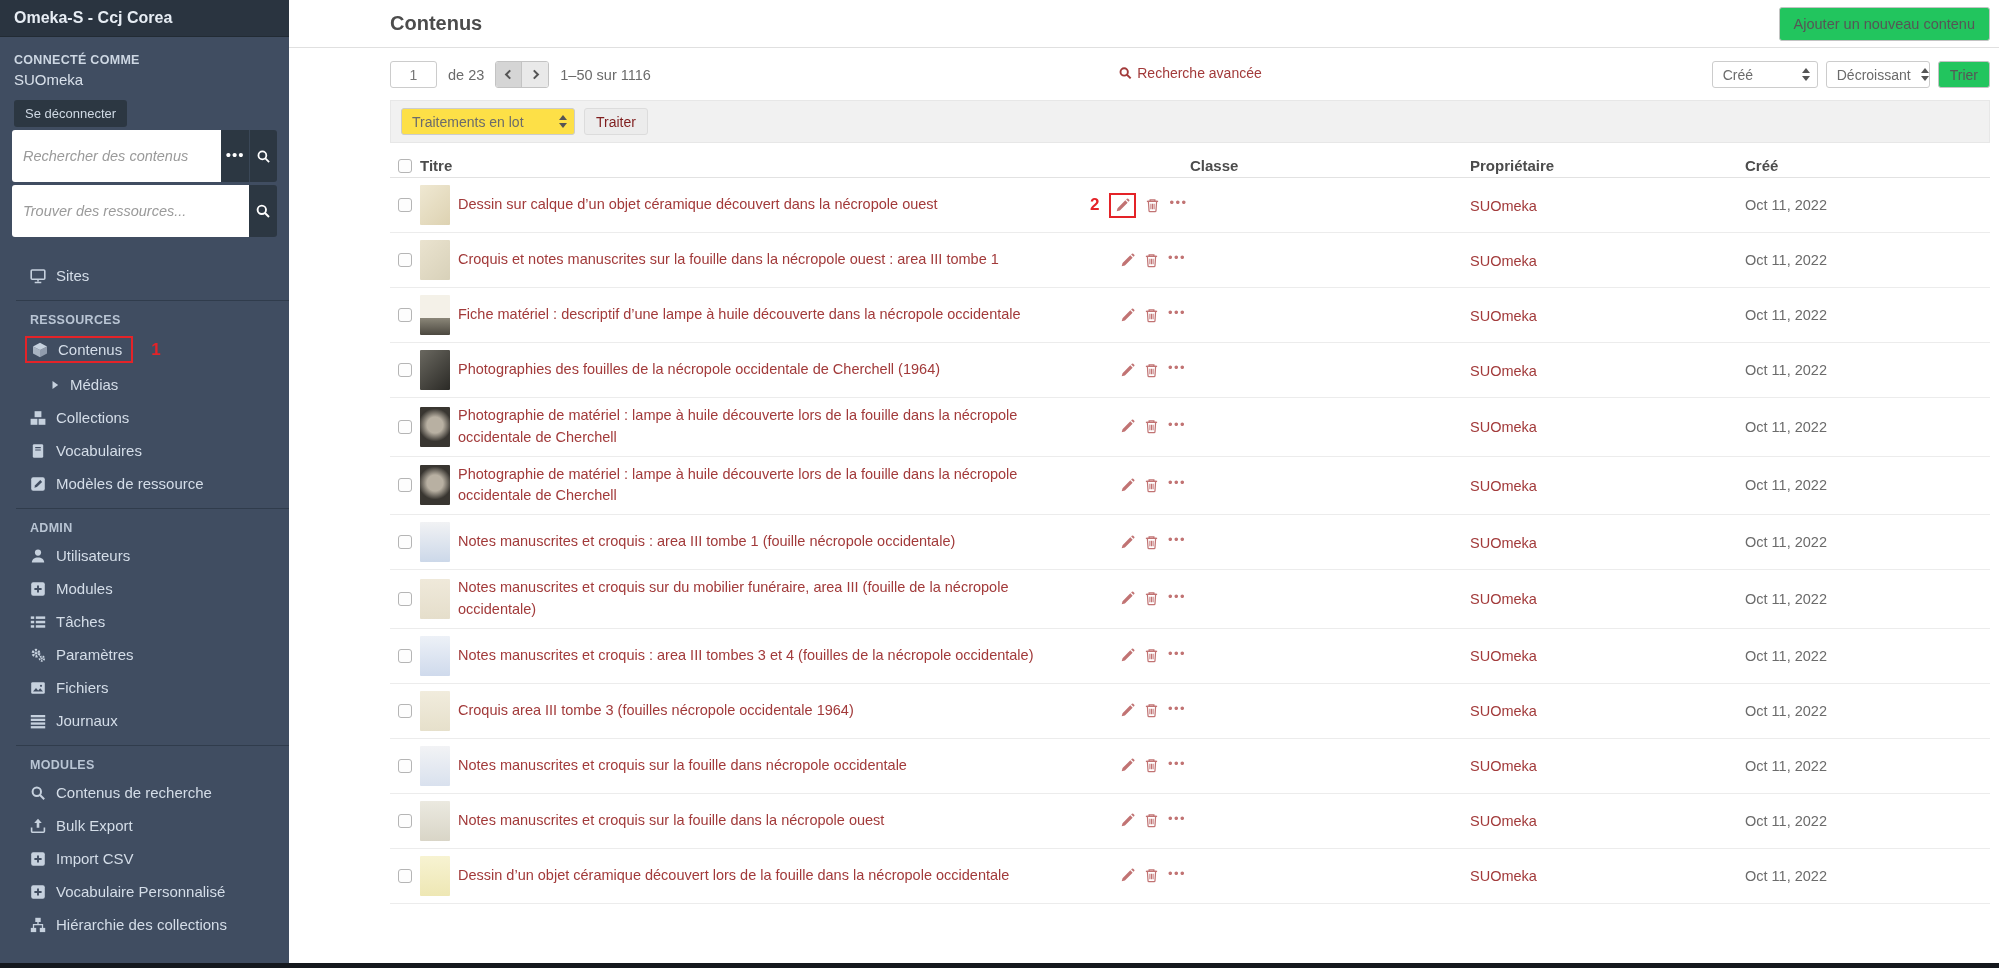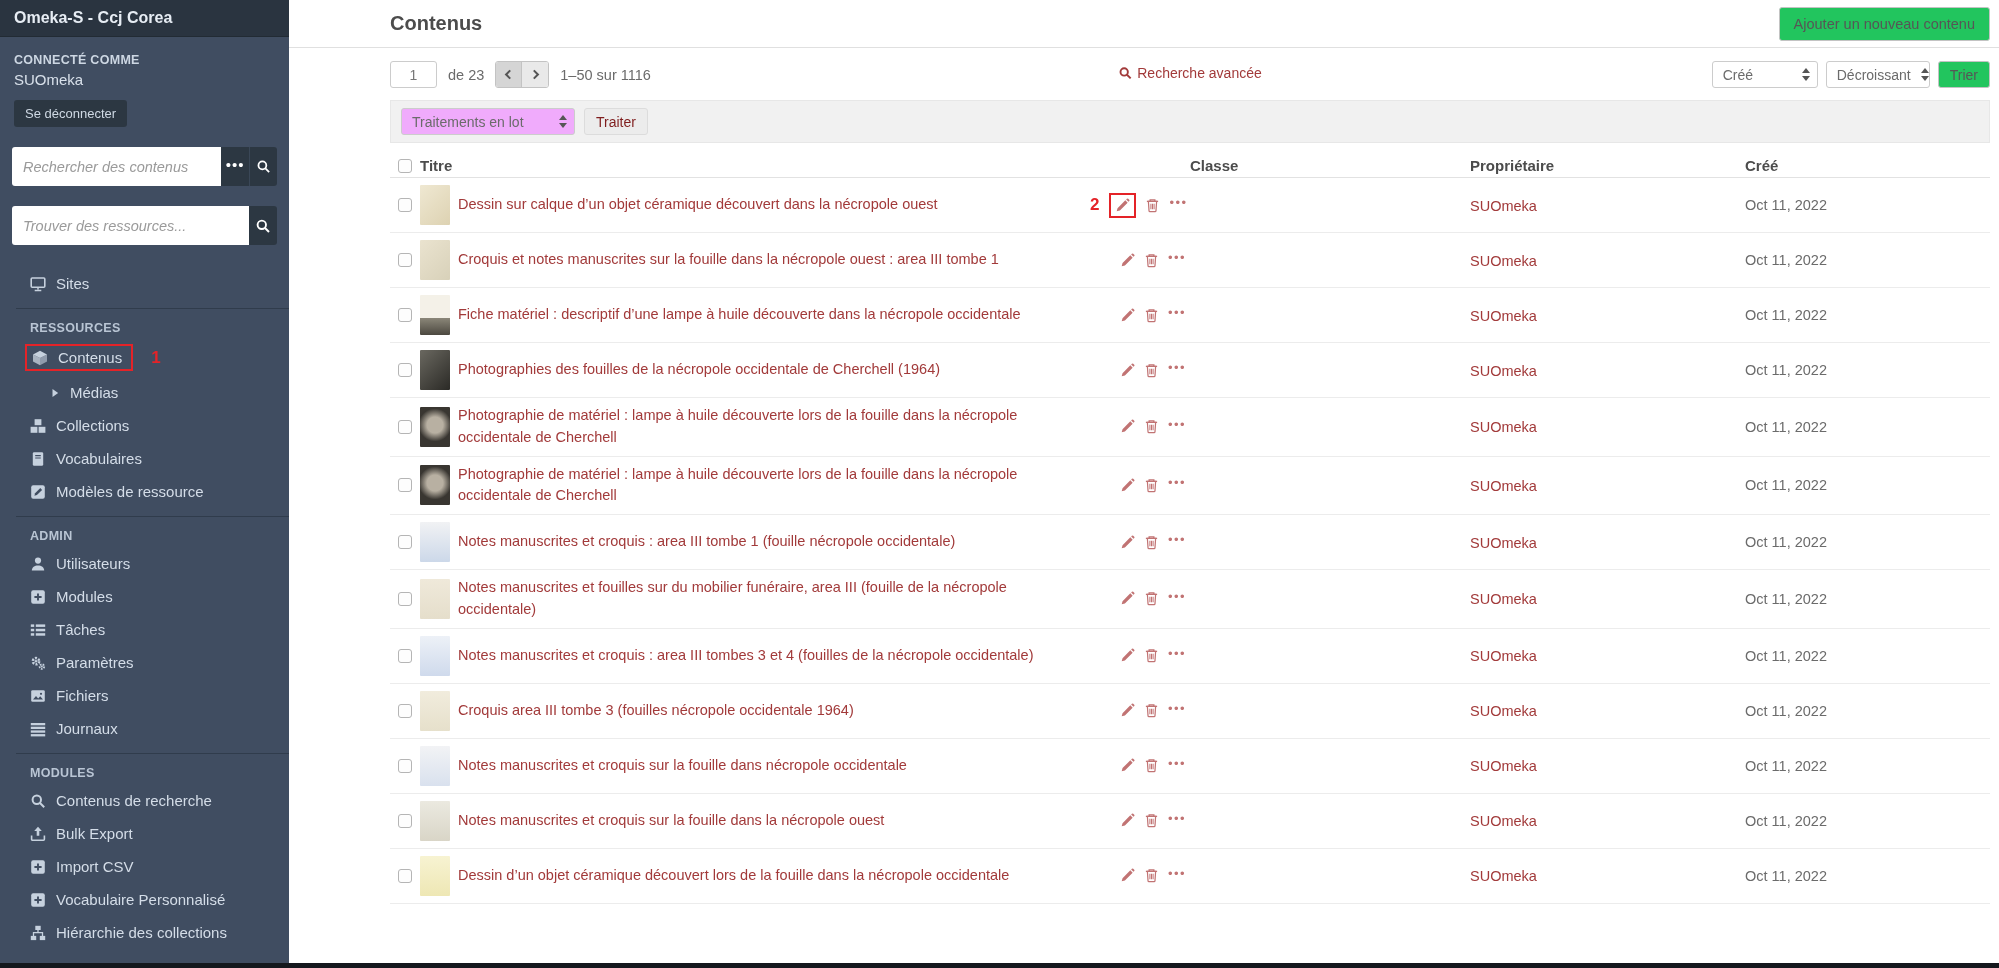--- a/index.html
+++ b/index.html
@@ -22,21 +22,21 @@
   }
   
   .sidebar{position:absolute;left:0;top:0;width:289px;height:968px;background:var(--side-bg);color:var(--side-text);}
   .app-title{height:37px;background:var(--side-dark);color:#e7edf4;font-weight:bold;font-size:16px;
     display:flex;align-items:center;padding:0 14px;border-bottom:1px solid #222b34;}
   .user-panel{padding:16px 14px 0;}
   .connected-label{font-size:12.5px;font-weight:bold;letter-spacing:.3px;color:#cdd7e3;}
   .username{font-size:15px;margin-top:4px;color:#d8e0ea;}
   .logout-btn{margin-top:12px;background:var(--side-btn);border:none;color:#cfd9e4;font-size:13px;
     padding:6px 11px;border-radius:3px;font-family:inherit;cursor:pointer;}
-  .search-row{display:flex;margin:20px 12px 0;height:39px;}
+  .search-row{display:flex;margin:3px 12px 0;height:52px;}
   .search-row input{flex:1;border:none;border-radius:3px 0 0 3px;padding:0 11px;font-size:14.5px;
     font-family:inherit;color:#555;min-width:0;}
   .search-row input::placeholder{color:#9a9a9a;font-style:italic;}
   .icon-btn{width:28px;background:var(--side-btn);color:#fff;border:none;display:flex;align-items:center;
     justify-content:center;cursor:pointer;flex:none;}
   .icon-btn + .icon-btn{border-left:1px solid #3a4757;}
   .icon-btn.last{border-radius:0 3px 3px 0;}
   .dots-glyph{font-size:15px;letter-spacing:1px;line-height:1;margin-top:-4px;}
   .nav{margin-top:22px;font-size:15px;padding-left:16px;}
   .nav-item{display:flex;align-items:center;gap:10px;padding:8px 14px;cursor:pointer;color:#d4dde8;}
@@ -69,21 +69,21 @@
     border:none;cursor:pointer;color:#555;}
   .pager-btn.prev{background:#d5d5d5;border-right:1px solid #c3c3c3;}
   .advanced-search{position:absolute;left:50%;top:50%;transform:translate(-50%,-50%);
     color:var(--red-link);font-size:14px;display:flex;align-items:center;gap:5px;text-decoration:none;cursor:pointer;}
   .advanced-search svg{width:14px;height:14px;}
   .sort-controls{display:flex;align-items:center;gap:8px;}
   .select{height:27px;border:1px solid #ccc;border-radius:3px;background:#fff;display:flex;align-items:center;
     justify-content:space-between;padding:0 7px 0 10px;color:#6b6b6b;font-size:14px;cursor:pointer;}
   .sel-field{width:106px;}
   .sel-dir{width:104px;}
-  .sel-batch{width:174px;background:#f0abfc;}
+  .sel-batch{width:174px;background:#fde047;}
   .sel-arrows{display:flex;flex-direction:column;gap:2.5px;margin-left:10px;}
   .sel-arrows .up{width:0;height:0;border-left:4.5px solid transparent;border-right:4.5px solid transparent;
     border-bottom:5.5px solid #555;}
   .sel-arrows .down{width:0;height:0;border-left:4.5px solid transparent;border-right:4.5px solid transparent;
     border-top:5.5px solid #555;}
   .batch-bar{margin:2px 9px 0 101px;background:#f1f1f1;border:1px solid #e7e7e7;padding:7px 10px;
     display:flex;align-items:center;gap:9px;}
   
   .table{margin:0 9px 0 101px;}
   .grid{display:grid;grid-template-columns:30px 700px 70px 280px 275px 1fr;align-items:center;}
@@ -537,21 +537,21 @@
       </div>
       <div></div>
       <div><a class="owner-link">SUOmeka</a></div>
       <div class="created-cell">Oct 11, 2022</div>
     </div>
 
     <div class="grid row">
       <input type="checkbox" style="">
       <div class="title-cell">
           <span class="thumb" style="background: linear-gradient(rgb(239, 233, 218), rgb(229, 222, 203));"></span>
-          <a class="title-link">Notes manuscrites et fouilles sur du mobilier funéraire, area III (fouille de la nécropole occidentale)</a>
+          <a class="title-link">Notes manuscrites et croquis sur du mobilier funéraire, area III (fouille de la nécropole occidentale)</a>
         </div>
       <div class="actions">
         <svg viewBox="0 0 16 16" fill="currentColor">
             <path d="M1.8 14.2l.9-3.4L11 2.5l2.5 2.5-8.3 8.3zM11.9 1.6l2.5 2.5 .8-.8a1 1 0 0 0 0-1.4l-1.1-1.1a1 1 0 0 0-1.4 0z"></path>
           </svg>
         <svg viewBox="0 0 16 16" fill="none" stroke="currentColor">
             <path d="M2 3.6h12" stroke-width="1.4"></path>
             <path d="M5.5 3.6V2h5v1.6" stroke-width="1.4"></path>
             <path d="M3.6 3.6h8.8l-.7 10.1a1 1 0 0 1-1 .9H5.3a1 1 0 0 1-1-.9z" stroke-width="1.3"></path>
             <path d="M6.3 6.2v5.8M8 6.2v5.8M9.7 6.2v5.8" stroke-width="1.1"></path>

